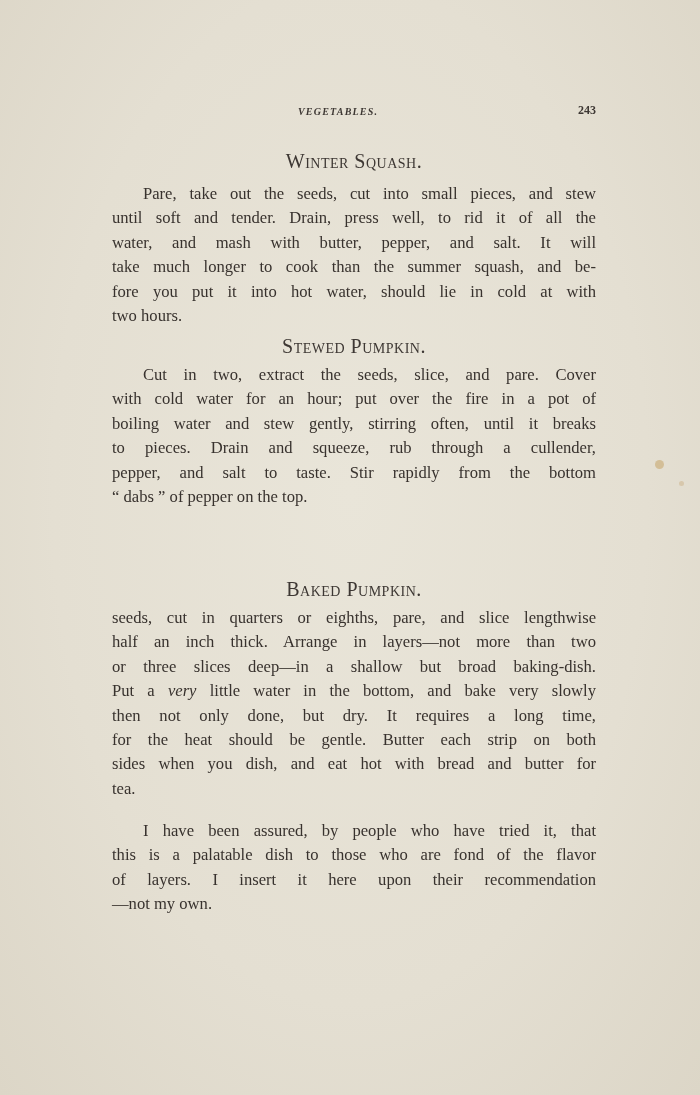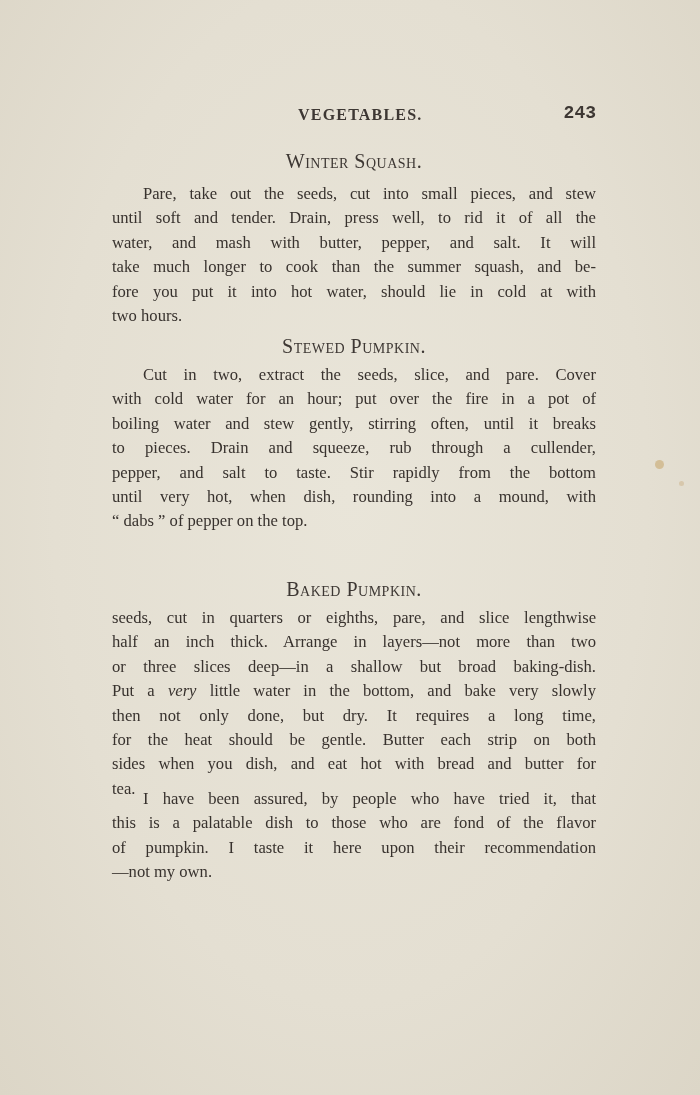--- a/index.html
+++ b/index.html
@@ -12,25 +12,25 @@
   .page {
     position: relative; width: 700px; height: 1095px;
     background:
       radial-gradient(ellipse at 50% 45%, #e9e5d9 0%, #e4dfd2 60%, #dcd6c7 100%);
   }
   .running-head {
     position: absolute; top: 103px; left: 112px; width: 484px; height: 24px;
   }
   .running-title {
     position: absolute; left: 186px; top: 3px;
-    font-size: 16px; letter-spacing: 1.2px; font-weight: bold; color: #3d3733;
+    font-size: 10px; letter-spacing: 1.2px; font-weight: bold; color: #3d3733; font-style: italic;
   }
   .page-number {
     position: absolute; right: 0; top: 0;
-    font-size: 18px; font-weight: bold; color: #3d3733; font-family: Liberation Mono, monospace;
+    font-size: 12px; font-weight: bold; color: #3d3733;
   }
   .section-title {
     position: absolute; left: 112px; width: 484px; text-align: center;
     font-size: 20px; font-variant: small-caps; letter-spacing: 0.5px; color: #3d3733;
   }
   .para {
     position: absolute; left: 112px; width: 484px; margin: 0;
     font-size: 16.6px; line-height: 24.4px; text-align: justify;
     text-align-last: left; color: #38322e;
   }
@@ -58,37 +58,36 @@
       <span class="line last">two hours.</span>
     </p>
 
   <div class="section-title" style="top:335px">Stewed Pumpkin.</div>
   <p class="para" style="top:363px">
       <span class="line indent">Cut in two, extract the seeds, slice, and pare.  Cover</span>
       <span class="line">with cold water for an hour; put over the fire in a pot of</span>
       <span class="line">boiling water and stew gently, stirring often, until it breaks</span>
       <span class="line">to pieces.  Drain and squeeze, rub through a cullender,</span>
       <span class="line">pepper, and salt to taste.  Stir rapidly from the bottom</span>
-      <span class="line">until very hot, when dish, rounding into a mound, with</span>
       <span class="line last">“ dabs ” of pepper on the top.</span>
     </p>
 
   <div class="section-title" style="top:578px">Baked Pumpkin.</div>
   <p class="para" style="top:606px">
       <span class="line">seeds, cut in quarters or eighths, pare, and slice lengthwise</span>
       <span class="line">half an inch thick.  Arrange in layers—not more than two</span>
       <span class="line">or three slices deep—in a shallow but broad baking-dish.</span>
       <span class="line">Put a <em>very</em> little water in the bottom, and bake very slowly</span>
       <span class="line">then not only done, but dry.  It requires a long time,</span>
       <span class="line">for the heat should be gentle.  Butter each strip on both</span>
       <span class="line">sides when you dish, and eat hot with bread and butter for</span>
       <span class="line last">tea.</span>
     </p>
-  <p class="para" style="top:787px">
+  <p class="para" style="top:819px">
       <span class="line indent">I have been assured, by people who have tried it, that</span>
       <span class="line">this is a palatable dish to those who are fond of the flavor</span>
-      <span class="line">of pumpkin.  I taste it here upon their recommendation</span>
+      <span class="line">of layers.  I insert it here upon their recommendation</span>
       <span class="line last">—not my own.</span>
     </p>
 
   <div class="spot" style="left:655px;top:460px;width:9px;height:9px;background:rgba(190,150,80,0.45)"></div>
   <div class="spot" style="left:679px;top:481px;width:5px;height:5px;background:rgba(190,150,90,0.3)"></div>
 </div>
 
 </body></html>

